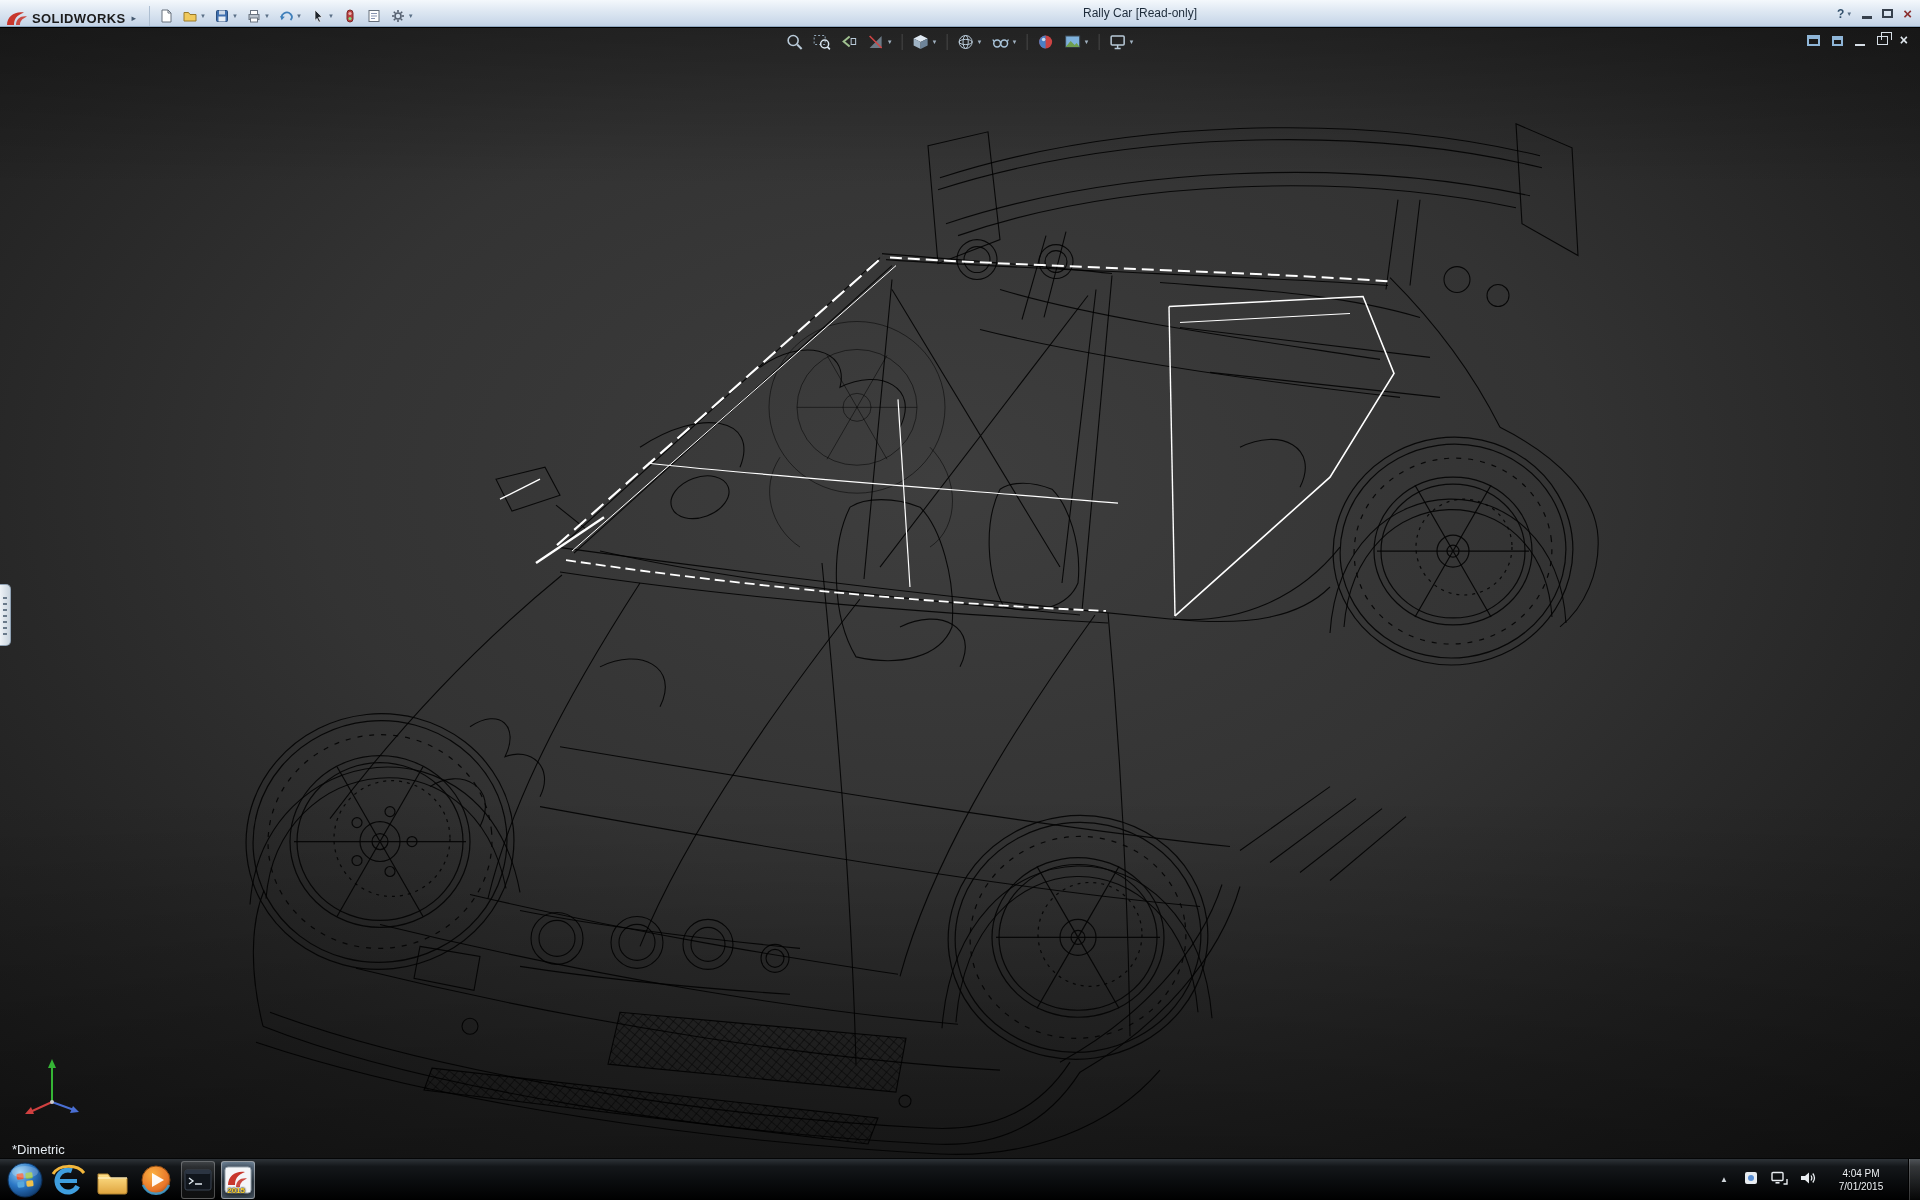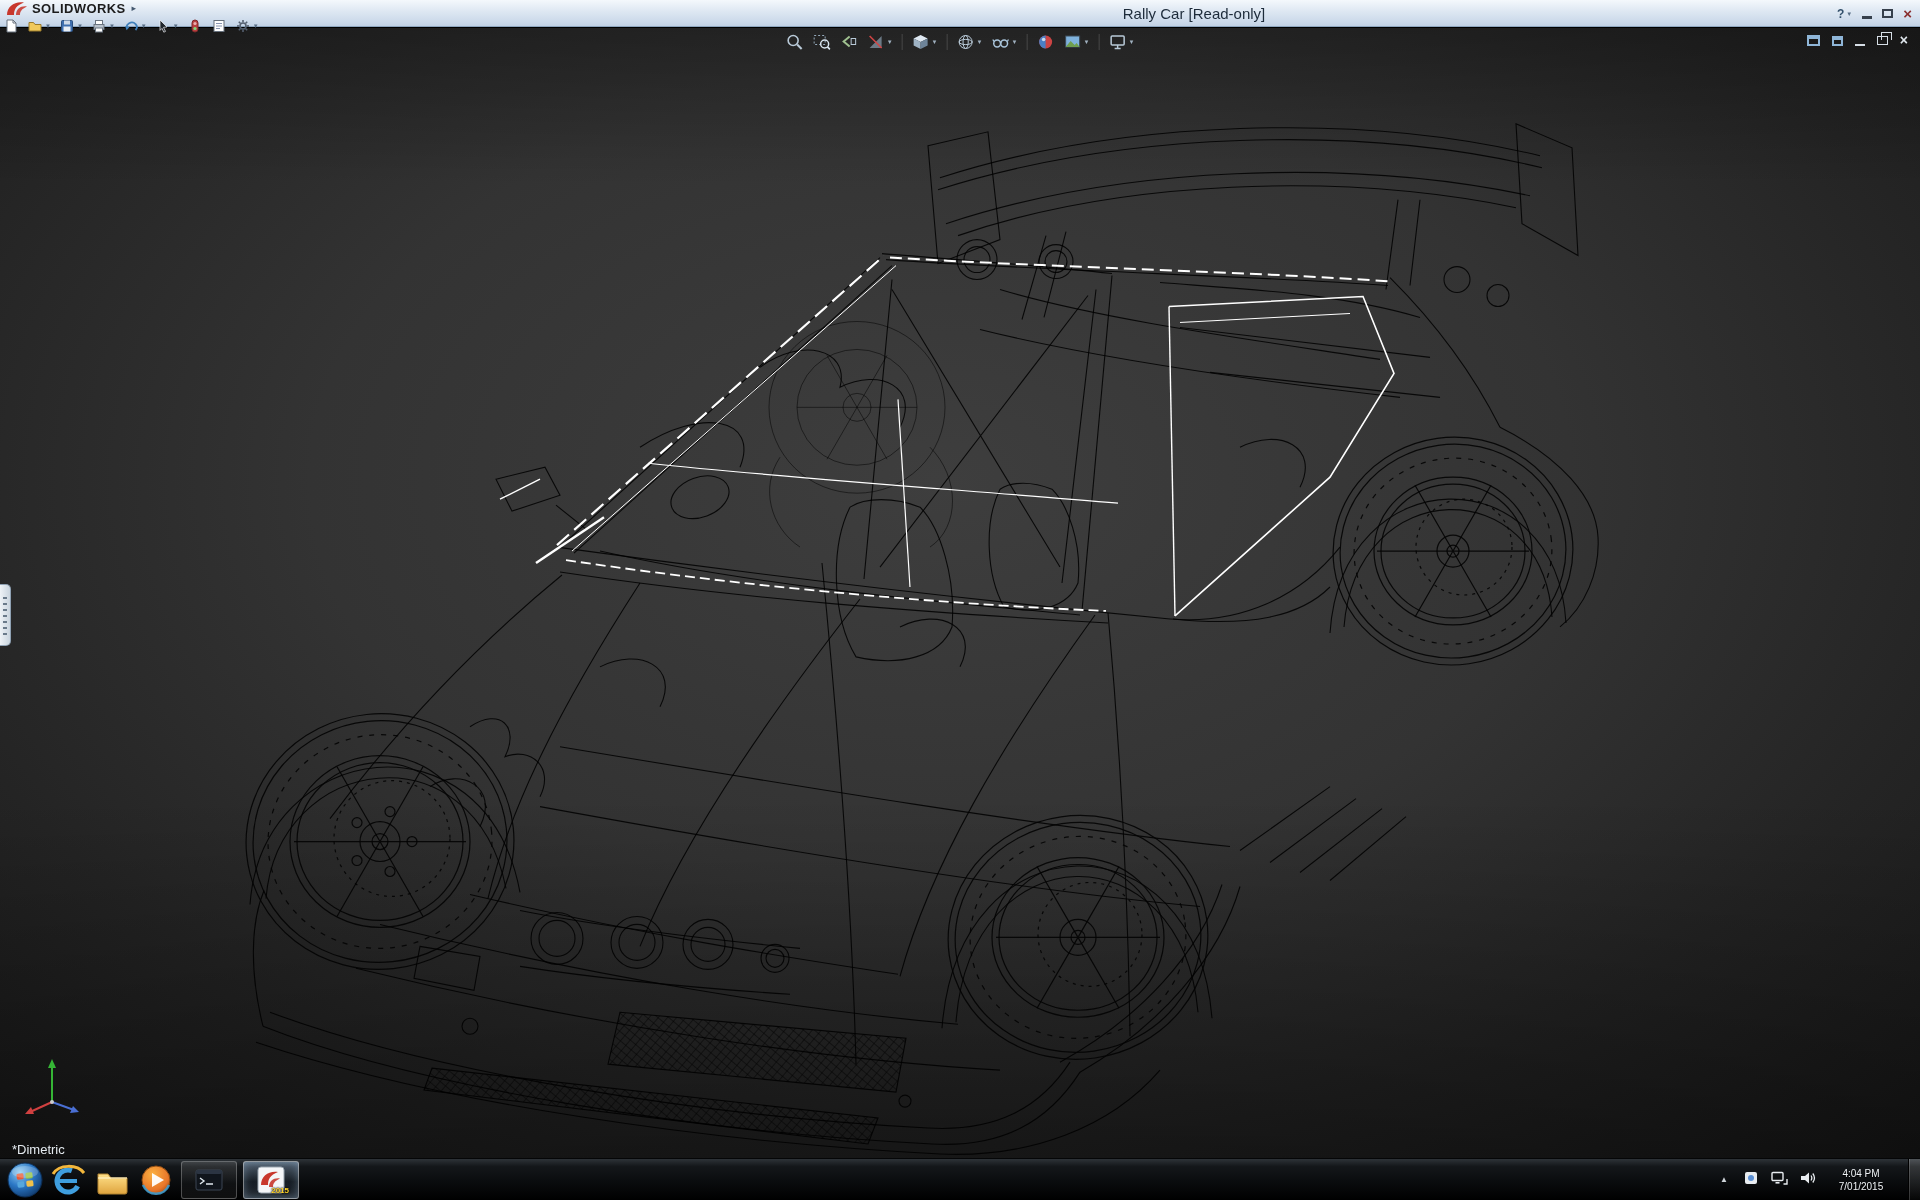--- a/index.html
+++ b/index.html
@@ -5,31 +5,31 @@
   * { margin:0; padding:0; box-sizing:border-box; }
   html,body { width:1920px; height:1200px; background:#000; overflow:hidden;
               font-family:"Liberation Sans", sans-serif; }
   button { background:none; border:none; padding:0; cursor:default; font-family:inherit; }
 
   .screen { position:relative; width:1920px; height:1200px; }
 
   
   .titlebar { position:absolute; top:0; left:0; width:100%; height:27px;
     background:linear-gradient(#f4f8fc,#dde7f2 45%,#cbd9ea 85%,#c2d2e5);
-    border-bottom:1px solid #8ea6bf; display:flex; align-items:flex-start; z-index:30;flex-direction:column;}
+    border-bottom:1px solid #8ea6bf; display:flex; align-items:flex-end; z-index:30;}
   .brand { display:flex; align-items:center; gap:4px; padding:0 8px 0 6px; }
   .brand-text { font-weight:bold; font-size:13px; letter-spacing:.4px; color:#1c1c1c; }
   .flyout { font-size:9px; color:#44586e; margin-left:2px; }
   .tb-sep { width:1px; height:20px; background:#aebfd2; margin:0 5px; }
   .tb-tools { display:flex; align-items:center; gap:2px; }
   .tool { display:flex; align-items:center; gap:2px; padding:2px 3px; border-radius:2px; }
   .tool svg { display:block; }
   .dd { font-size:6px; color:#5a6f86; line-height:1; }
-  .tb-title { position:absolute; left:1194px; top:50%; transform:translate(-50%,-50%);
-    font-size:15px; color:#1d2b3a; white-space:nowrap; }
+  .tb-title { position:absolute; left:1140px; top:50%; transform:translate(-50%,-50%);
+    font-size:12px; color:#1d2b3a; white-space:nowrap; }
   .tb-controls { position:absolute; right:8px; top:0; height:27px; display:flex; align-items:center; gap:10px; }
   .tb-controls .help { font-size:12px; font-weight:bold; color:#33506b; display:flex; gap:2px; align-items:center;}
   .glyph-min { display:block; width:10px; height:3px; background:#36404c; margin-top:8px;}
   .glyph-max { display:block; width:11px; height:9px; border:2px solid #36404c; }
   .glyph-close { font-size:15px; font-weight:bold; color:#8a2f2f; line-height:1; }
 
   
   .viewport { position:absolute; top:28px; left:0; width:1920px; height:1130px;
     background:
       linear-gradient(180deg, rgba(0,0,0,.28), rgba(0,0,0,0) 14%, rgba(0,0,0,0) 68%, rgba(0,0,0,.38)),
@@ -65,21 +65,21 @@
   
   .triad { position:absolute; left:22px; bottom:40px; }
   .view-label { position:absolute; left:12px; bottom:1px; font-size:13px; color:#e4eaef;margin-top:28px; }
 
   
   .taskbar { position:absolute; bottom:0; left:0; width:1920px; height:42px;
     background:linear-gradient(#2e3338,#14171a 18%,#0a0c0e 55%,#000);
     border-top:1px solid #050607; display:flex; align-items:center; z-index:40; }
   .start { width:42px; height:42px; margin-left:4px; display:flex; align-items:center; justify-content:center; }
   .tb-ico { width:44px; height:40px; display:flex; align-items:center; justify-content:center; }
-  .app-btn { width:56px; height:38px; margin:0 3px; border:1px solid rgba(255,255,255,.26); border-radius:3px;
+  .app-btn { width:34px; height:38px; margin:0 3px; border:1px solid rgba(255,255,255,.26); border-radius:3px;
     background:linear-gradient(rgba(255,255,255,.13),rgba(255,255,255,.03) 60%,rgba(255,255,255,.06));
     display:flex; align-items:center; justify-content:center; position:relative; }
   .app-btn.active { border-color:rgba(255,255,255,.45);
     background:linear-gradient(rgba(170,205,240,.38),rgba(120,160,200,.12) 55%,rgba(170,205,240,.2));
     box-shadow:inset 0 0 8px rgba(180,215,250,.35); }
   .sw-badge { position:absolute; bottom:3px; right:9px; font-size:8px; font-weight:bold; color:#ffd428;
     text-shadow:0 0 2px #000, 0 0 2px #000; }
   .tray { margin-left:auto; display:flex; align-items:center; gap:11px; height:100%; }
   .tray-expand { font-size:8px; color:#cfd4d9; width:16px; }
   .clock { text-align:center; font-size:10px; color:#eef2f5; line-height:1.3; width:68px; text-shadow:0 1px 1px #000;}

